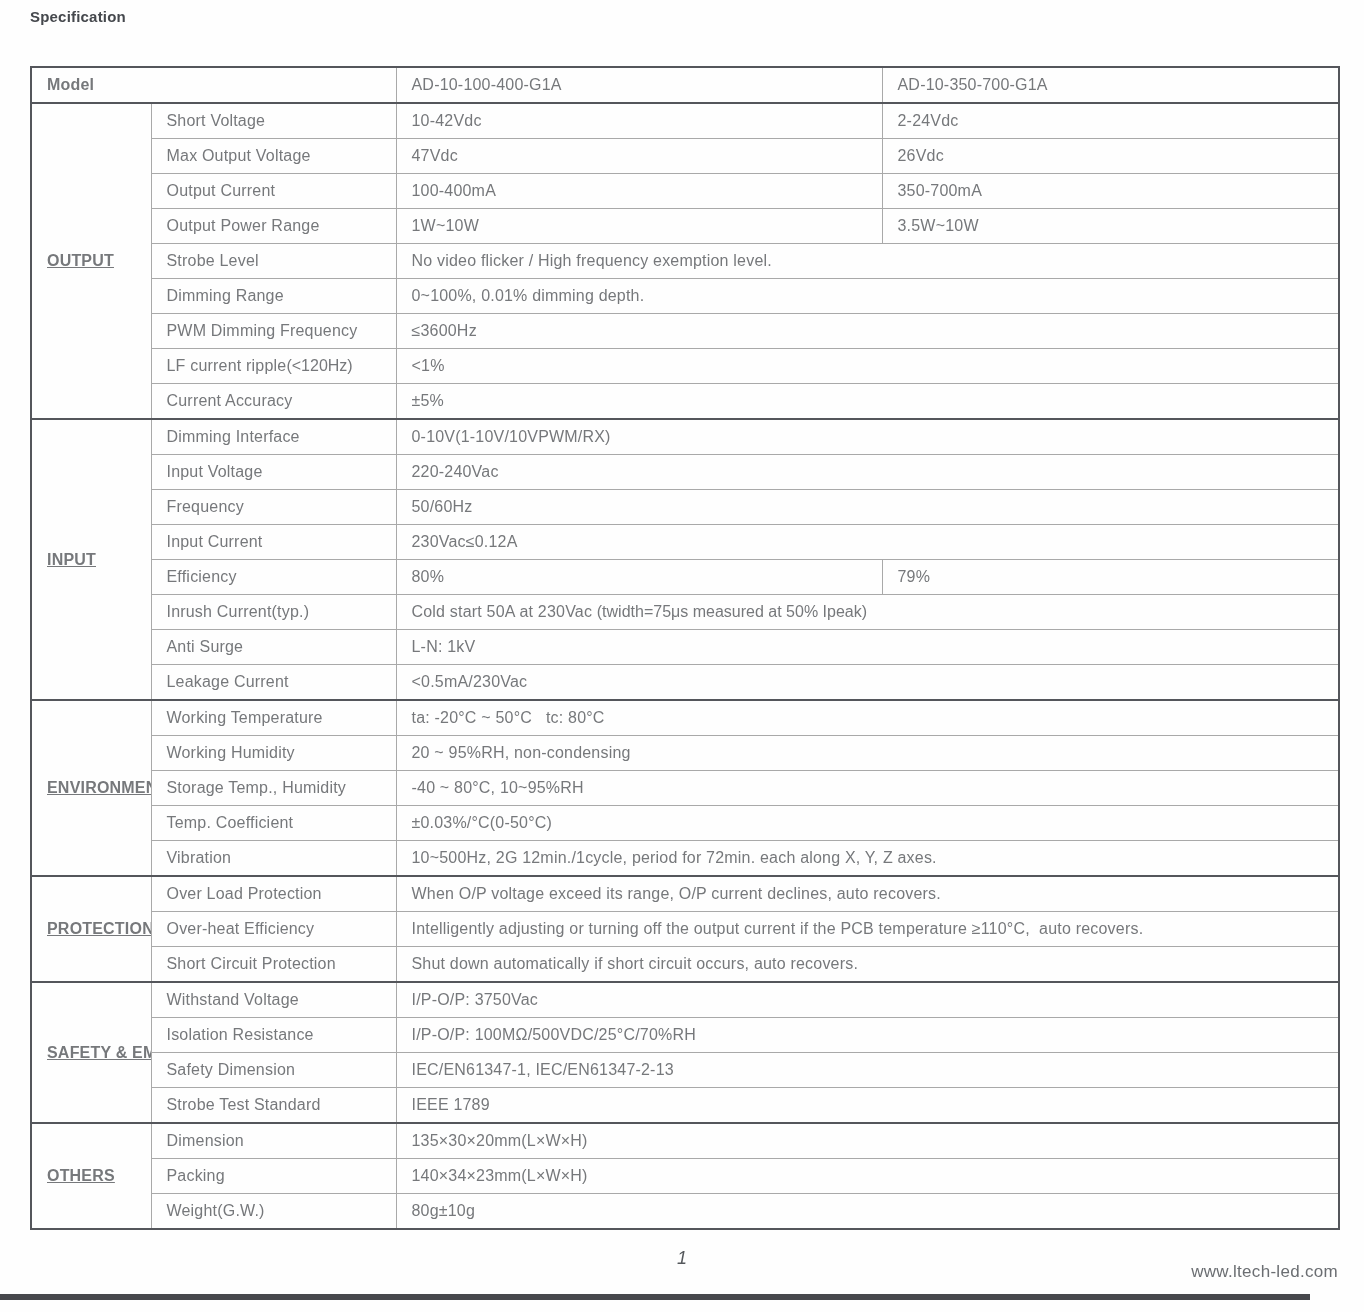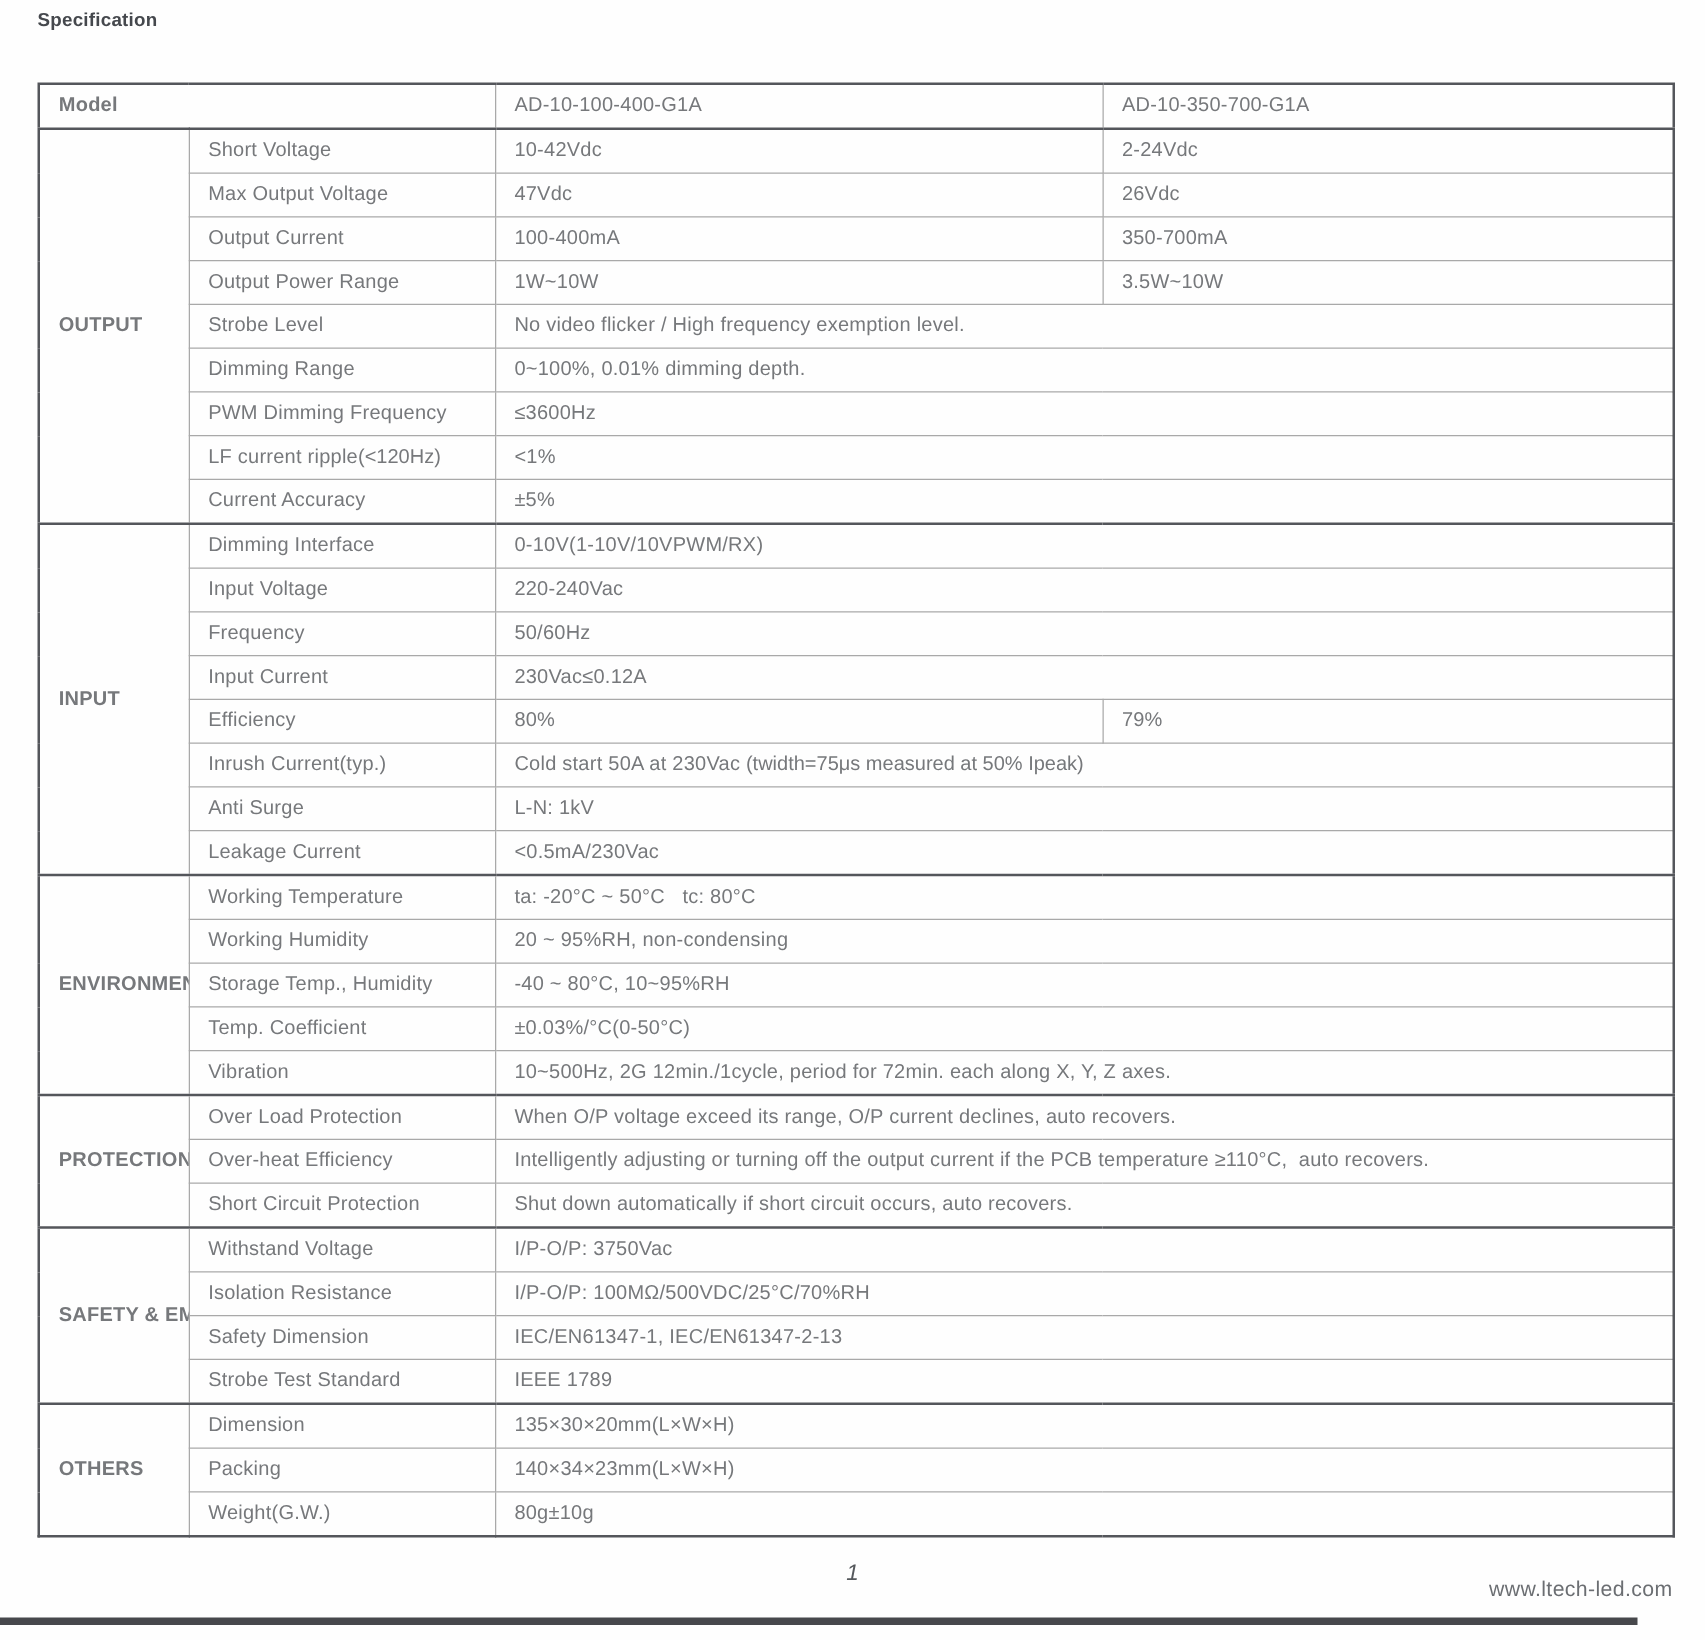--- a/index.html
+++ b/index.html
@@ -24,21 +24,21 @@
     padding:0 6px 0 15px;
     font-size:16px;color:#76787b;
     vertical-align:middle;
     letter-spacing:.2px;
     overflow:hidden;white-space:nowrap;
   }
   td.group-cell{
     border-right:2px solid #54565b;
     font-weight:bold;color:#4b4e53;font-size:14px;
     padding-left:10px;letter-spacing:0;
-    white-space:normal;line-height:1.25;
+    white-space:normal;line-height:1.25;text-decoration:underline;
   }
   tr.section-start td{border-top:2px solid #54565b;}
   td.model-label-cell{
     font-weight:bold;color:#3f4246;font-size:17px;padding-left:19px;
   }
   tr.header-row td{border-top:2px solid #54565b;border-bottom:2px solid #54565b;}
   td.value-cell, td.model-cell{padding-left:17px;}
   .note{font-size:16px;letter-spacing:0;}
   .footer-page{
     position:absolute;left:0;top:1248px;width:1364px;text-align:center;

